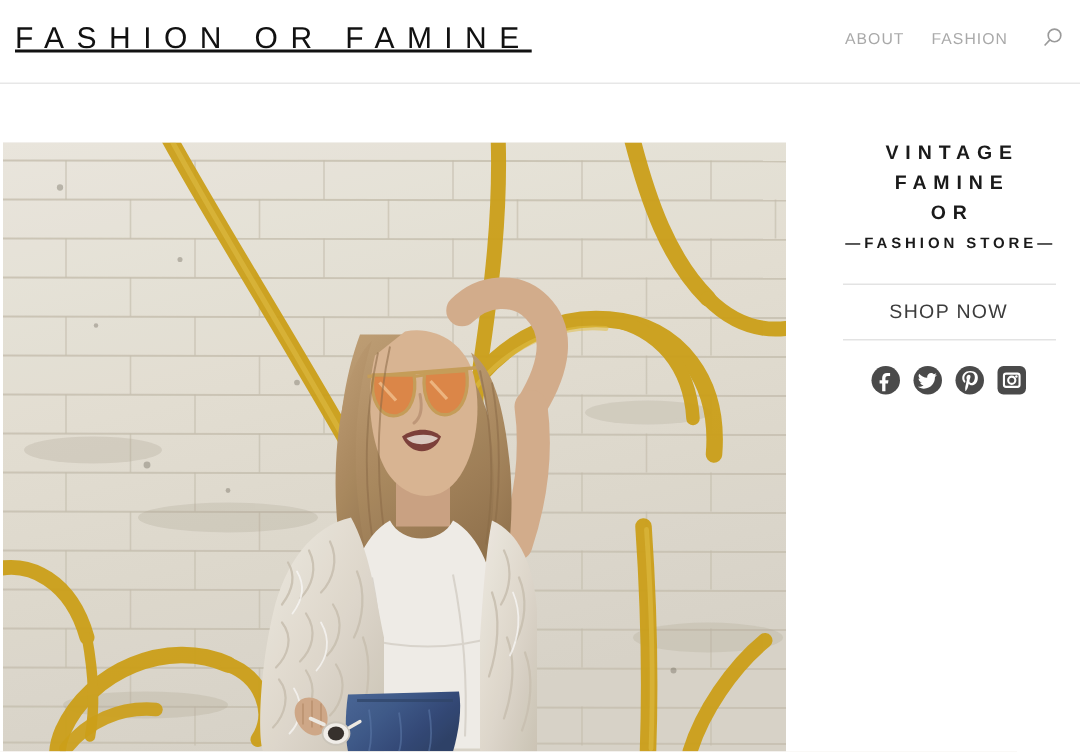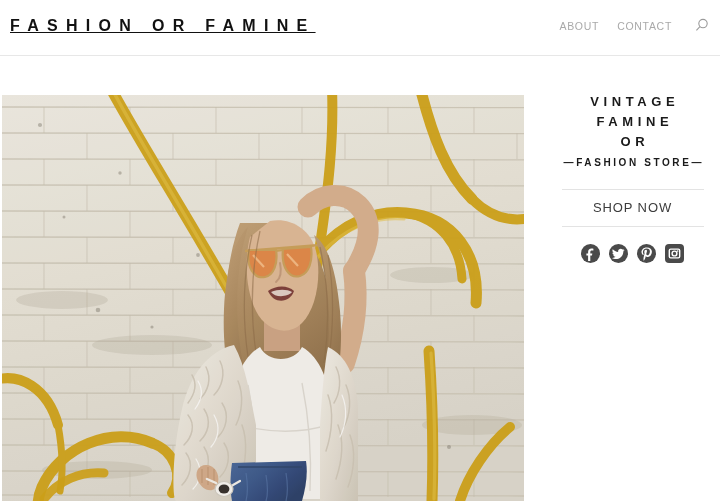--- a/index.html
+++ b/index.html
@@ -28,22 +28,22 @@
     background: #ffffff;
     border-bottom: 1px solid #e7e7e7;
     display: flex;
     align-items: center;
   }
 
   .brand {
     position: absolute;
     left: 10px;
     top: 13px;
-    font-size: 16px;
-    font-weight: bold;
+    font-size: 20px;
+    font-weight: normal;
     letter-spacing: 8.3px;
     color: #111111;
     line-height: 26px;
     white-space: nowrap;
   }
 
   .nav {
     position: absolute;
     right: 10px;
     top: 18px;
@@ -169,21 +169,21 @@
 <body>
 
 <div class="page">
 
   <div class="header">
 
     <a class="brand" href="#">FASHION OR FAMINE</a>
 
     <div class="nav">
       <a class="nav-link" href="#">ABOUT</a>
-      <a class="nav-link" href="#">CONTACT</a>
+      <a class="nav-link" href="#">FASHION</a>
       <div class="search-btn">
         <svg width="15" height="15" viewBox="0 0 15 15">
           <circle cx="9" cy="5.6" r="4.2" fill="none" stroke="#9a9a9a" stroke-width="1.1"></circle>
           <line x1="5.9" y1="8.6" x2="2.4" y2="12.3" stroke="#9a9a9a" stroke-width="1.1"></line>
         </svg>
       </div>
     </div>
   </div>
 
   <div class="content">

